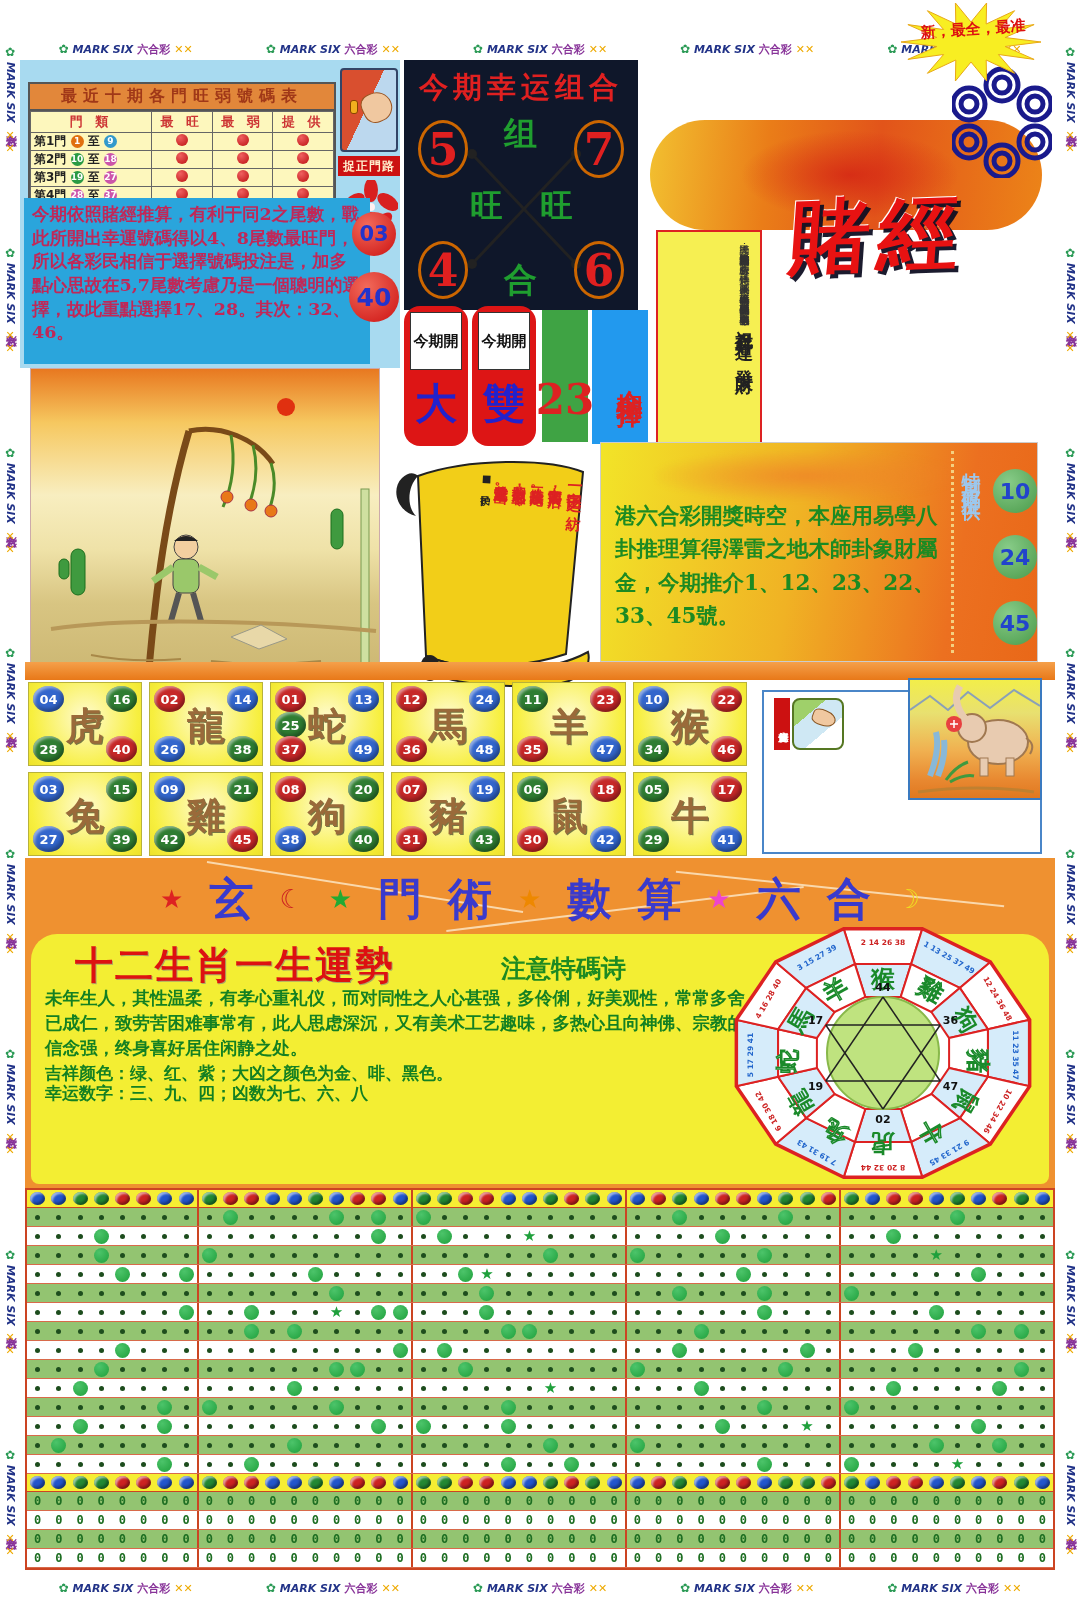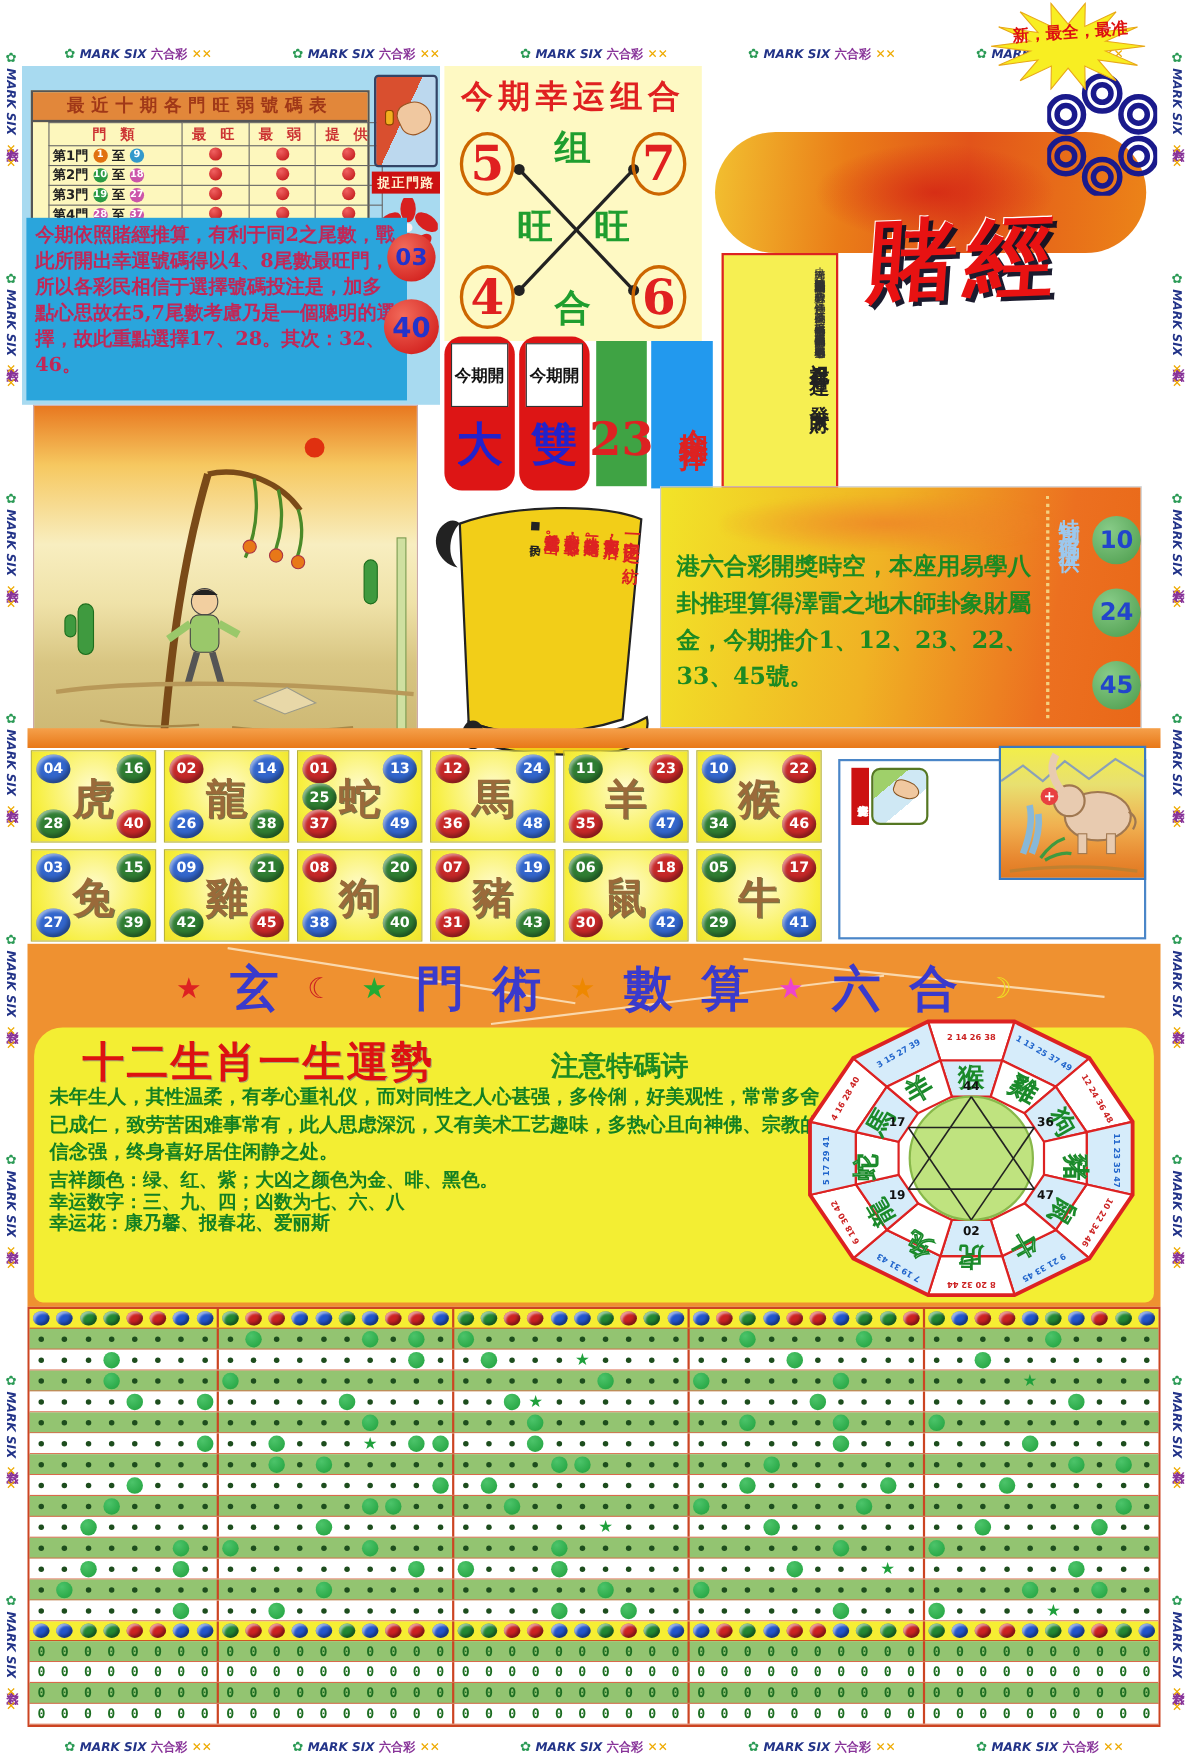--- a/index.html
+++ b/index.html
@@ -16,42 +16,42 @@
   .vborder .bunit { writing-mode:vertical-rl; gap:3px; }
   .b-fl { color:#2a9a55; font-size:12px; }
   .b-mk { color:#223388; font-style:italic; font-weight:bold; font-size:11px; }
   .b-cn { color:#883399; font-weight:bold; font-size:11px; }
   .b-xx { color:#eeaa00; font-weight:bold; font-size:11px; }
 
   
   .blue-panel { position:absolute; left:20px; top:60px; width:380px; height:308px; background:#a8daf0; }
   .hot-table { position:absolute; left:28px; top:82px; width:308px; border:2px solid #555; background:#fdf7bd; }
   .hot-title { background:#e2873a; color:#a03818; font-weight:bold; font-size:16px; text-align:center; letter-spacing:6px; padding:2px 0; border-bottom:2px solid #555; }
-  .hot-table table { width:100%; border-collapse:collapse;margin-left:14px; }
+  .hot-table table { width:100%; border-collapse:collapse; }
   .hot-table th { color:#cc3333; font-size:13px; font-weight:bold; border:1px solid #666; padding:1px 0; letter-spacing:4px;}
   .hot-table td { border:1px solid #666; text-align:center; font-size:12px; height:17px; color:#222; }
   .hot-table td.doorcell { text-align:left; padding-left:3px; white-space:nowrap; font-weight:bold; }
   .badge { display:inline-block; width:13px; height:13px; border-radius:50%; color:#fff; font-size:9px; line-height:13px; text-align:center; vertical-align:middle; }
   .reddot { display:inline-block; width:12px; height:12px; border-radius:50%; background:radial-gradient(circle at 35% 30%, #f06060, #bb1111); }
 
   
   .door-img { position:absolute; left:340px; top:68px; width:58px; height:84px; border:2px solid #334466; border-radius:4px; background:linear-gradient(115deg,#d94f2f 46%,#bcd8ee 46%); overflow:hidden; }
   .door-hand { position:absolute; right:4px; top:22px; width:30px; height:30px; background:#f0c8a0; border-radius:40% 60% 55% 45%; border:1px solid #995522; transform:rotate(-25deg); }
   .door-knob { position:absolute; left:8px; top:30px; width:8px; height:14px; background:#f2b01e; border-radius:3px; border:1px solid #884400;}
   .door-label { position:absolute; left:338px; top:156px; width:62px; height:20px; background:#cc1111; color:#ffeecc; font-size:12px; font-weight:bold; text-align:center; line-height:20px; letter-spacing:1px; }
   .flower { position:absolute; left:344px; top:180px; width:54px; height:54px; }
 
   
   .blue-para { position:absolute; left:24px; top:198px; width:346px; height:166px; background:#2aa5dc; color:#c02858; font-family:"DejaVu Serif", serif; font-weight:bold; font-size:17.5px; line-height:1.35; padding:5px 8px; }
   .num-ball { position:absolute; border-radius:50%; background:radial-gradient(circle at 35% 30%, #f26a5a, #cc1111); color:#2233cc; font-weight:bold; display:flex; align-items:center; justify-content:center; }
   .ball03 { left:352px; top:212px; width:44px; height:44px; font-size:21px; }
   .ball40 { left:349px; top:272px; width:50px; height:50px; font-size:25px; }
 
   
-  .combo { position:absolute; left:404px; top:60px; width:234px; height:250px; background:#fef9c3; }
+  .combo { position:absolute; left:404px; top:60px; width:234px; height:250px; background:#0f172a; }
   .combo-title { color:#e02020; font-size:29px; font-weight:bold; text-align:center; letter-spacing:5px; padding-top:8px; font-family:"DejaVu Serif", serif;}
   .combo-diag { position:relative; height:195px; margin-top:4px; }
   .combo-circ { position:absolute; width:50px; height:58px; border:3px solid #cc6600; border-radius:50%; color:#e02020; font-size:44px; font-weight:bold; display:flex; align-items:center; justify-content:center; font-family:"DejaVu Serif", serif; }
   .combo-ch { position:absolute; color:#1f9e2f; font-size:33px; font-weight:bold; }
   .combo-svg { position:absolute; left:0; top:0; }
 
   
   .open-box { position:absolute; width:64px; height:140px; background:#dd1515; border-radius:16px; top:306px; padding:6px; }
   .open-box .lab { background:#fff; border:1px solid #333; color:#111; font-size:15px; font-weight:bold; text-align:center; height:58px; display:flex; align-items:center; justify-content:center; }
   .open-box .val { color:#2222cc; font-size:42px; font-weight:bold; text-align:center; margin-top:6px; font-family:"DejaVu Serif", serif;}
@@ -625,21 +625,20 @@
         <span class="ch">合</span>
         <span class="mo" style="color: rgb(238, 221, 34);">☽</span>
       </div>
     <div class="mystic-box">
       <div class="mb-title">十二生肖一生運勢</div>
       <div class="mb-sub">注意特碼诗</div>
       <div class="mb-body">未年生人，其性温柔，有孝心重礼仪，而对同性之人心甚强，多伶俐，好美观性，常常多舍已成仁，致劳苦困难事常有，此人思虑深沉，又有美术工艺趣味，多热心且向神佛、宗教的信念强，终身喜好居住闲静之处。</div>
       <div class="mb-attrs" id="fortune-attrs">
           <div>吉祥颜色：绿、红、紫；大凶之颜色为金、啡、黑色。</div>
           <div>幸运数字：三、九、四；凶数为七、六、八</div>
-          <div>幸运花：康乃馨、报春花、爱丽斯</div>
         </div>
     </div>
   </div>
   <svg class="wheel" width="330" height="272" id="wheel-svg">
       <polygon points="204.1,14.4 271.8,47.5 310.9,104.9 310.9,171.1 271.8,228.5 204.1,261.6 125.9,261.6 58.2,228.5 19.1,171.1 19.1,104.9 58.2,47.5 125.9,14.4" fill="#ffffff" stroke="#dd2222" stroke-width="5"></polygon>
       <polygon points="125.9,14.4 204.1,14.4 193.1,49.1 136.9,49.1" fill="#ffffff" stroke="#dd2222" stroke-width="2"></polygon>
       <polygon points="136.9,49.1 193.1,49.1 182.7,82.0 147.3,82.0" fill="#d6ecfa" stroke="#dd2222" stroke-width="2"></polygon>
       <text x="165" y="30" font-size="7.5" fill="#cc2222" text-anchor="middle" font-weight="bold">2 14 26 38</text>
       <text x="165" y="72" font-size="24" fill="#1a8a2a" text-anchor="middle" font-weight="bold" stroke="none" stroke-width="0.6">猴</text>
       <polygon points="204.1,14.4 271.8,47.5 241.8,72.9 193.1,49.1" fill="#d6ecfa" stroke="#dd2222" stroke-width="2"></polygon>

